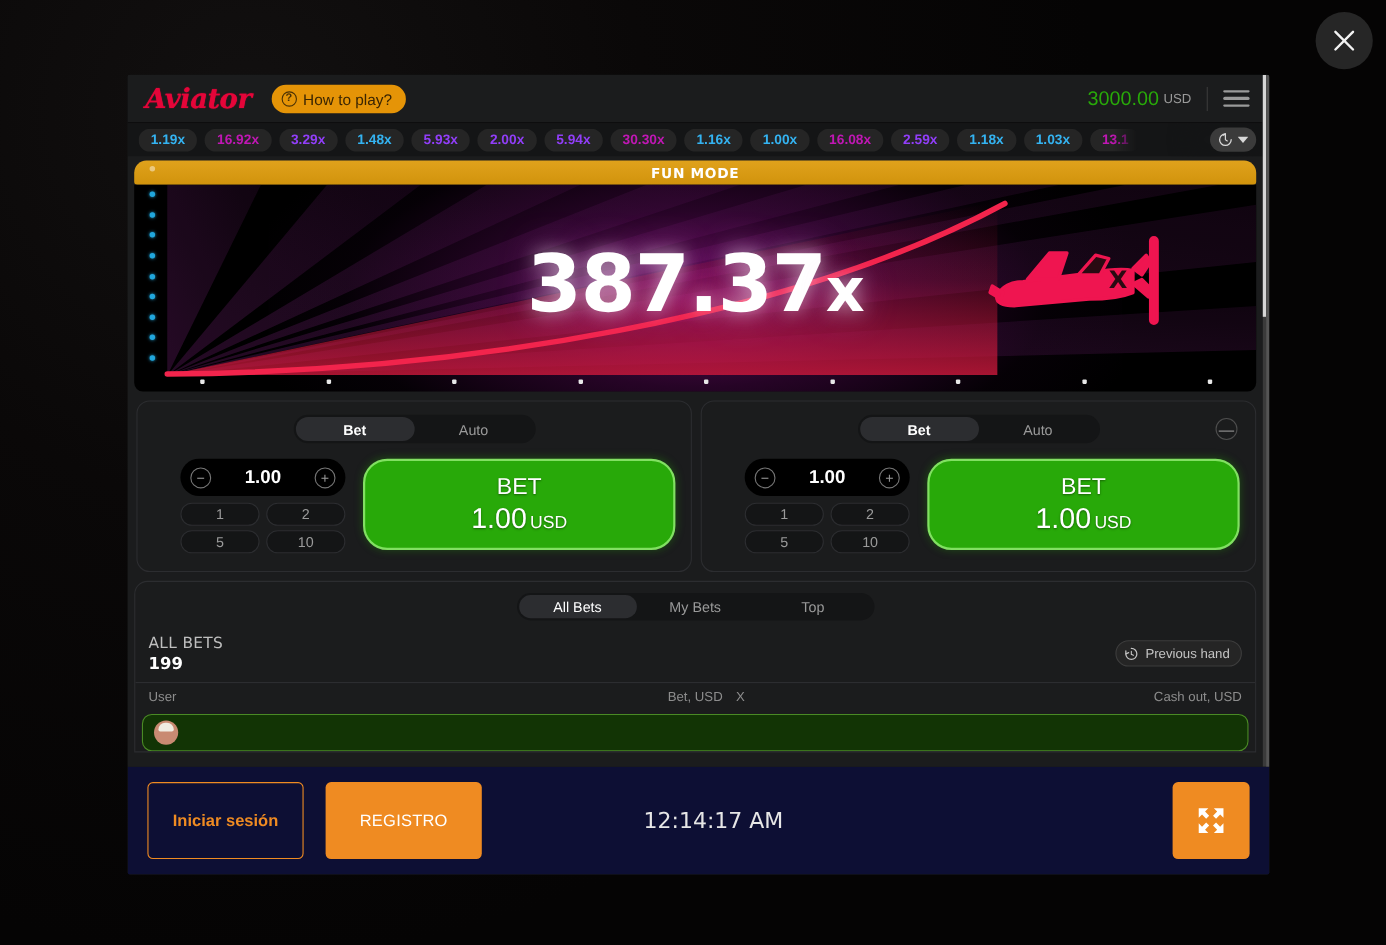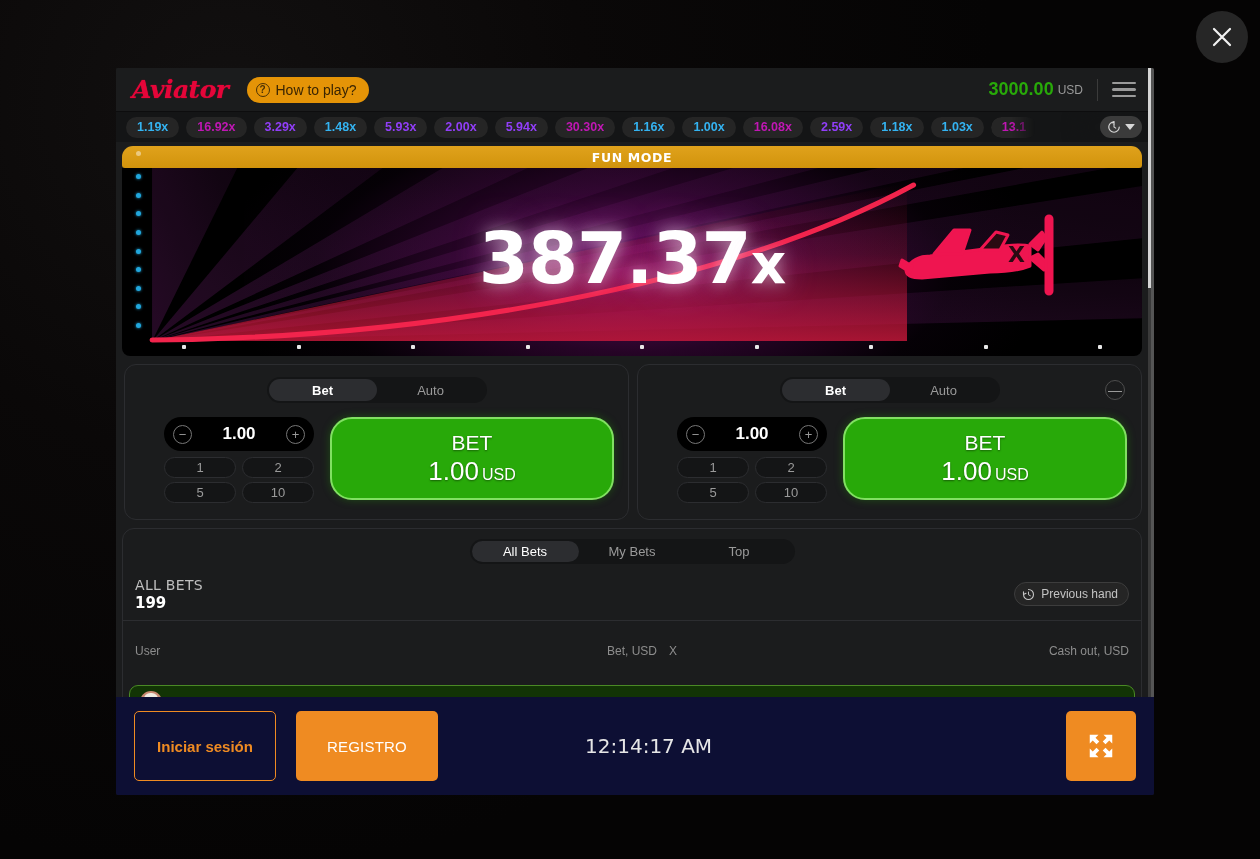--- a/index.html
+++ b/index.html
@@ -69,21 +69,21 @@
     padding: 0 13px 0 9px; cursor: pointer;
     font-size: 14px; font-family: "Liberation Sans", sans-serif;
   }
   .howto .qm {
     width: 14px; height: 14px; border-radius: 50%;
     border: 1.3px solid #4a3105; color: #4a3105;
     font-size: 10px; line-height: 12px; text-align: center;
     font-weight: 700;
   }
   .hdr-right { margin-left: auto; display: flex; align-items: center; }
-  .balance { font-size: 18px; font-weight: 700; color: #28a909; }
+  .balance { font-size: 18px; font-weight: 400; color: #28a909; }
   .bal-cur { font-size: 12px; color: #9a9a9a; margin-left: 4px; font-weight: 400;}
   .bal-sep { width: 1px; height: 22px; background: #3b3b3b; margin: 0 14px; }
   .burger { width: 24px; display: flex; flex-direction: column; gap: 4px; cursor: pointer; padding: 4px 0;}
   .burger i { display: block; height: 2.5px; background: #9a9a9a; border-radius: 2px; }
 
   
   .hist {
     height: 30px; background: #141516;
     display: flex; align-items: center;
     padding: 0 6px 0 10px; gap: 22px;
@@ -240,21 +240,21 @@
   .ab-title { font-family: "DejaVu Sans", sans-serif; font-size: 14px; color: #bfbfbf; letter-spacing: .3px; line-height: 18px; }
   .ab-count { font-family: "DejaVu Sans", sans-serif; font-size: 15px; color: #fff; font-weight: 700; line-height: 18px; }
   .prevhand {
     margin-left: auto; height: 24px; background: #252525;
     border: 1px solid #3d3d3d; border-radius: 12px;
     display: flex; align-items: center; gap: 5px; padding: 0 10px 0 6px;
     color: #c3c3c3; font-size: 12px; cursor: pointer;
   }
   .prevhand svg { width: 15px; height: 15px; }
   .col-head {
-    display: flex; align-items: center; padding: 23px 12px;
+    display: flex; align-items: center; padding: 5px 12px;
     border-top: 1px solid #2c2d30; color: #8d8d8d; font-size: 12px;
   }
   .col-head .c-user { flex: 0 0 470px; }
   .col-head .c-bet { flex: 0 0 52px; text-align: right; }
   .col-head .c-x { flex: 0 0 30px; text-align: left; padding-left: 12px; }
   .col-head .c-cash { margin-left: auto; }
   .betrow {
     margin: 4px 6px 0 6px; height: 34px;
     background: #123405; border: 1px solid #4a8a25; border-radius: 9px;
     display: flex; align-items: center; padding: 0 10px;

